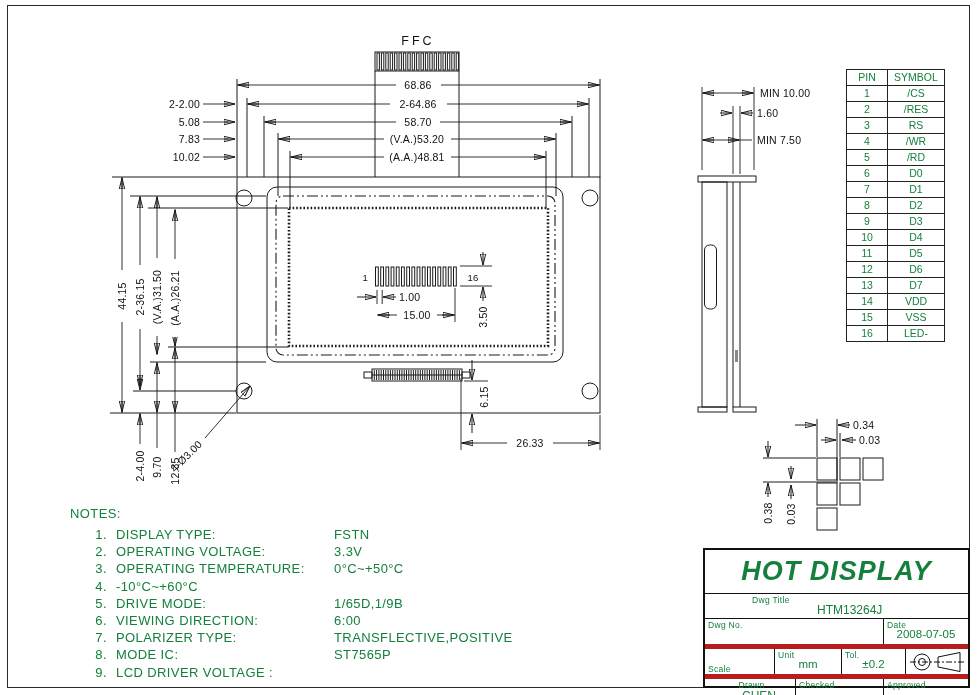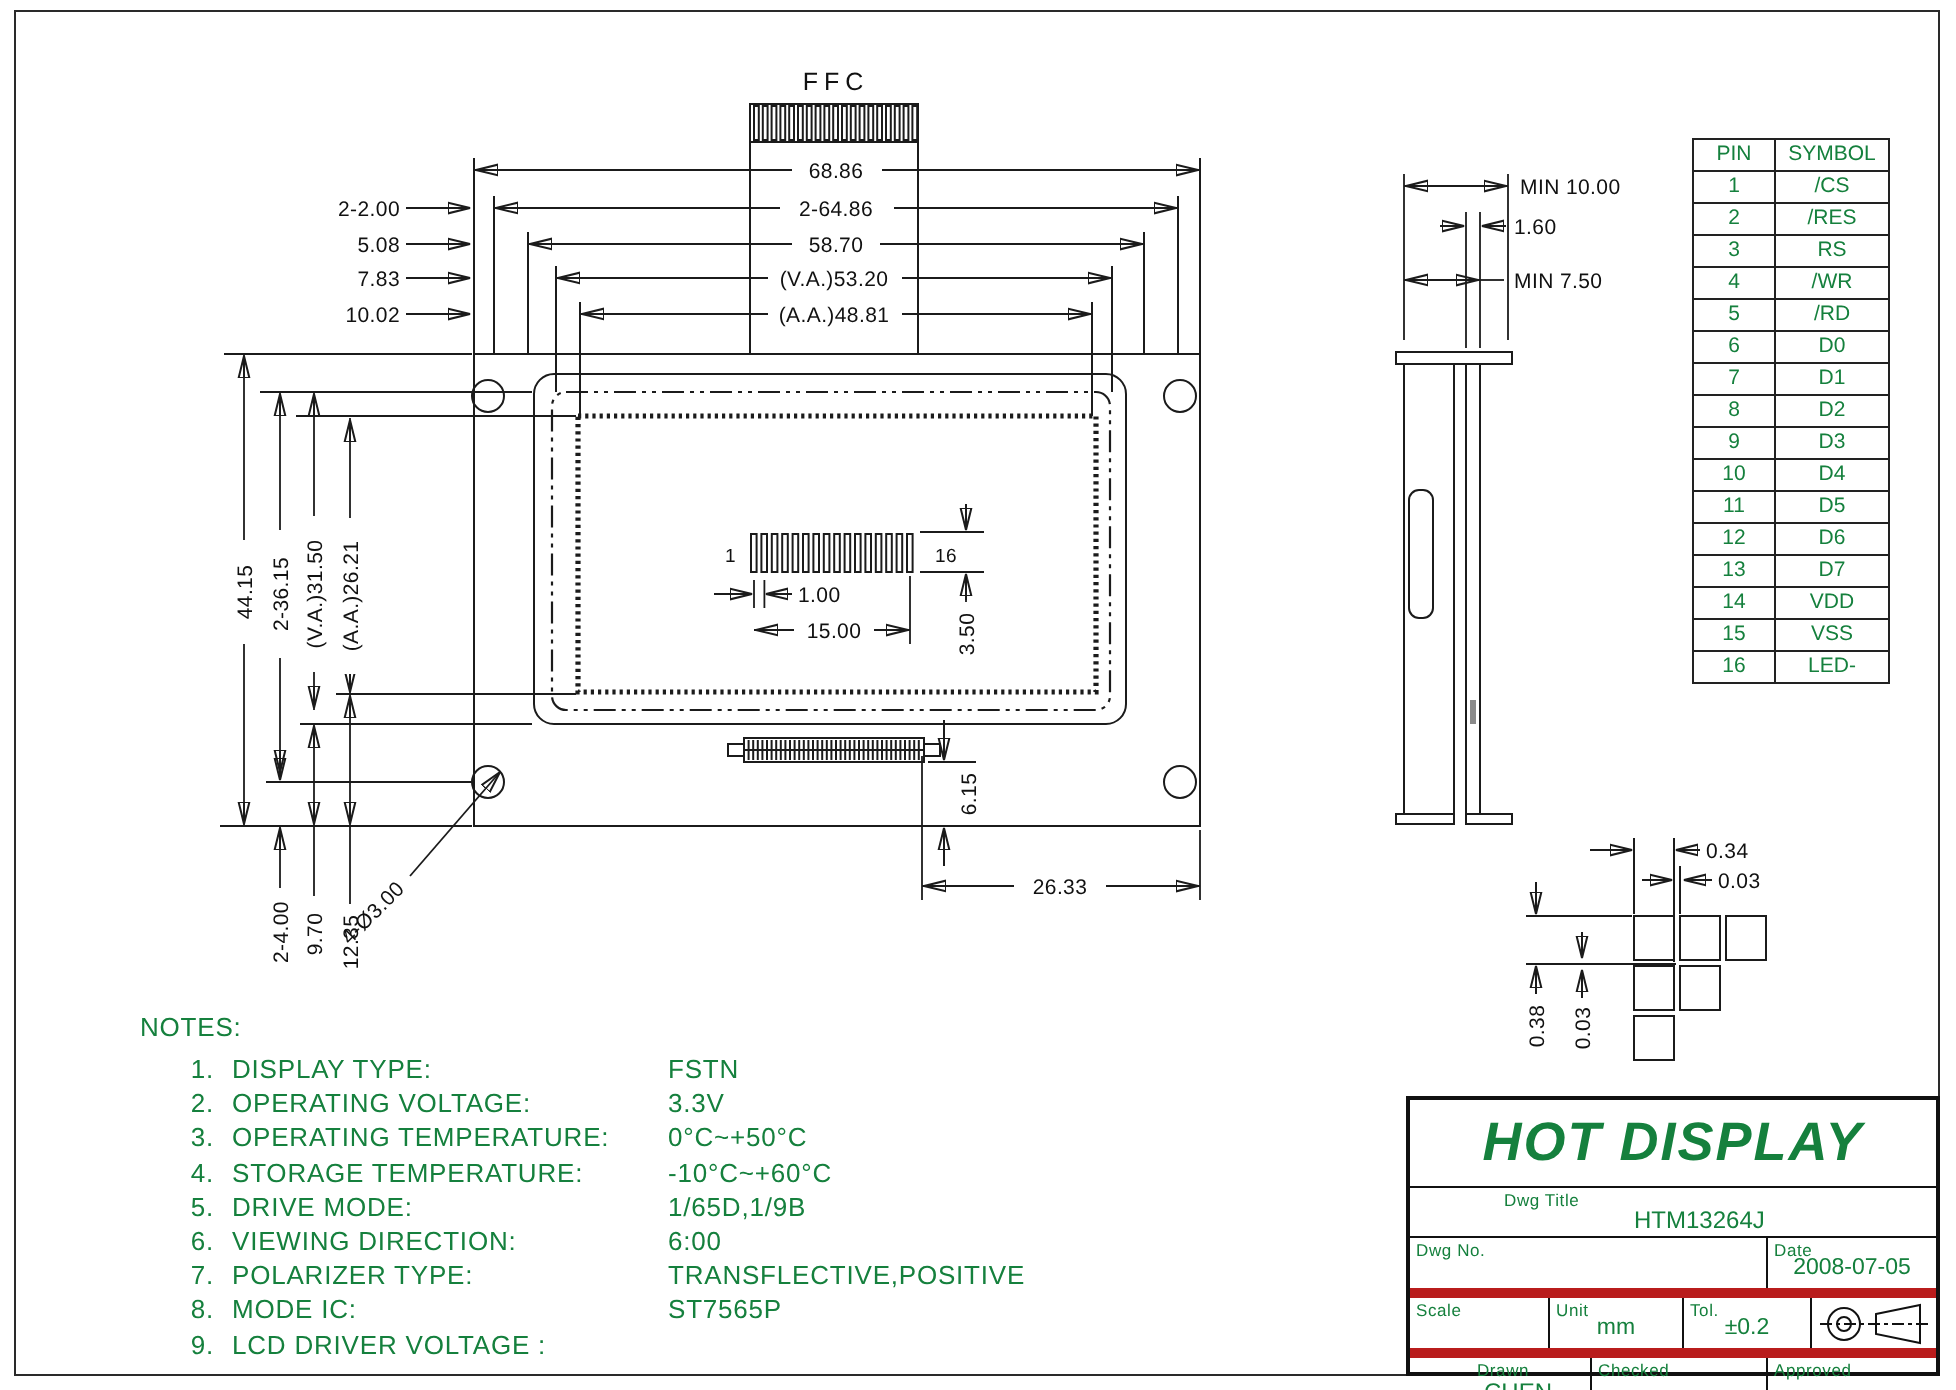--- a/index.html
+++ b/index.html
@@ -488,21 +488,20 @@
         <span class="note-label">OPERATING VOLTAGE:</span>
         <span class="note-value">3.3V</span>
       </div>
     <div class="note-row">
         <span class="note-no">3.</span>
         <span class="note-label">OPERATING TEMPERATURE:</span>
         <span class="note-value">0°C~+50°C</span>
       </div>
     <div class="note-row">
         <span class="note-no">4.</span>
-        <span class="note-label">STORAGE TEMPERATURE:</span>
         <span class="note-value">-10°C~+60°C</span>
       </div>
     <div class="note-row">
         <span class="note-no">5.</span>
         <span class="note-label">DRIVE MODE:</span>
         <span class="note-value">1/65D,1/9B</span>
       </div>
     <div class="note-row">
         <span class="note-no">6.</span>
         <span class="note-label">VIEWING DIRECTION:</span>
@@ -533,21 +532,21 @@
     <div class="tb-row tb-row3">
       <div class="tb-cell" style="width:179px;">
         <div class="tb-label">Dwg No.</div>
       </div>
       <div class="tb-cell" style="flex:1;">
         <div class="tb-label">Date</div>
         <div class="tb-val">2008-07-05</div>
       </div>
     </div>
     <div class="tb-row tb-row4">
-      <div class="tb-cell" style="width:70px;">
+      <div class="tb-cell" style="width:70px;justify-content:flex-end;">
         <div class="tb-label">Scale</div>
       </div>
       <div class="tb-cell" style="width:67px;">
         <div class="tb-label">Unit</div>
         <div class="tb-val">mm</div>
       </div>
       <div class="tb-cell" style="width:64px;">
         <div class="tb-label">Tol.</div>
         <div class="tb-val">±0.2</div>
       </div>

